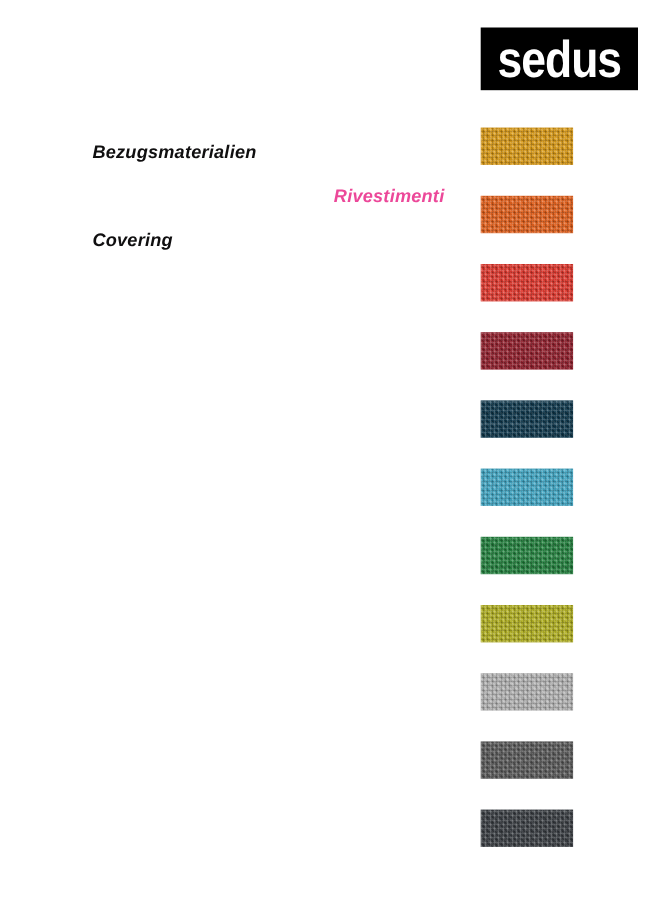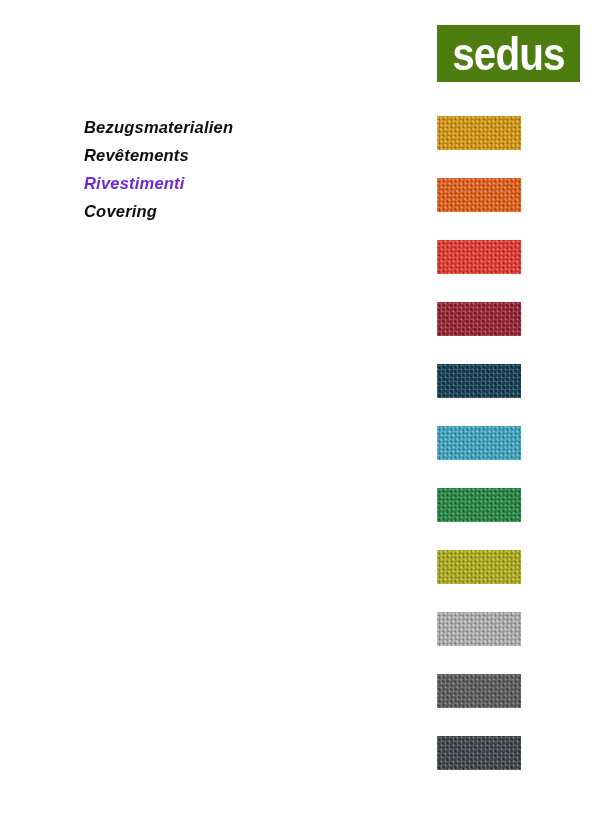--- a/index.html
+++ b/index.html
@@ -49,20 +49,21 @@
   }
   #title-block .title-line {
     font-family: "Liberation Sans", sans-serif;
     font-weight: bold;
     font-style: italic;
     font-size: 16.5px;
     line-height: 28px;
     color: #100f10;
     letter-spacing: 0.2px;
     white-space: nowrap;
+    margin-top: 12px;
   }
 
   
   #swatch-column {
     position: absolute;
     left: 437px;
     top: 116px;
     width: 84px;
   }
   .swatch {
@@ -99,28 +100,27 @@
       repeating-linear-gradient(45deg,
         rgba(255,255,255,0.10) 0px, rgba(255,255,255,0.10) 2px,
         rgba(0,0,0,0.09) 2px, rgba(0,0,0,0.09) 4px);
     pointer-events: none;
     opacity: 0.75;
   }
 </style>
 </head>
 <body style="background: rgb(255, 255, 255); width: 592px; height: 837px;">
 
-<div id="brand-logo" style="background: #4d7c0f; align-items: center;">
+<div id="brand-logo" style="background: #000000; align-items: center;">
   <span class="wordmark" style="color: rgb(255, 255, 255);">sedus</span>
 </div>
 
 <div id="title-block">
   <div class="title-line" style="color: rgb(16, 15, 16);">Bezugsmaterialien</div>
-  <div class="title-line" style="color: rgb(16, 15, 16);">Revêtements</div>
-  <div class="title-line" style="color: #6d28d9;">Rivestimenti</div>
+  <div class="title-line" style="color: #ec4899; text-align: right;">Rivestimenti</div>
   <div class="title-line" style="color: rgb(16, 15, 16);">Covering</div>
 </div>
 
 <div id="swatch-column">
     <div class="swatch" style="background: rgb(217, 154, 24);"></div>
     <div class="swatch" style="background: rgb(227, 97, 29);"></div>
     <div class="swatch" style="background: rgb(224, 57, 47);"></div>
     <div class="swatch" style="background: rgb(146, 33, 46);"></div>
     <div class="swatch" style="background: rgb(16, 57, 78);"></div>
     <div class="swatch" style="background: rgb(67, 167, 196);"></div>

